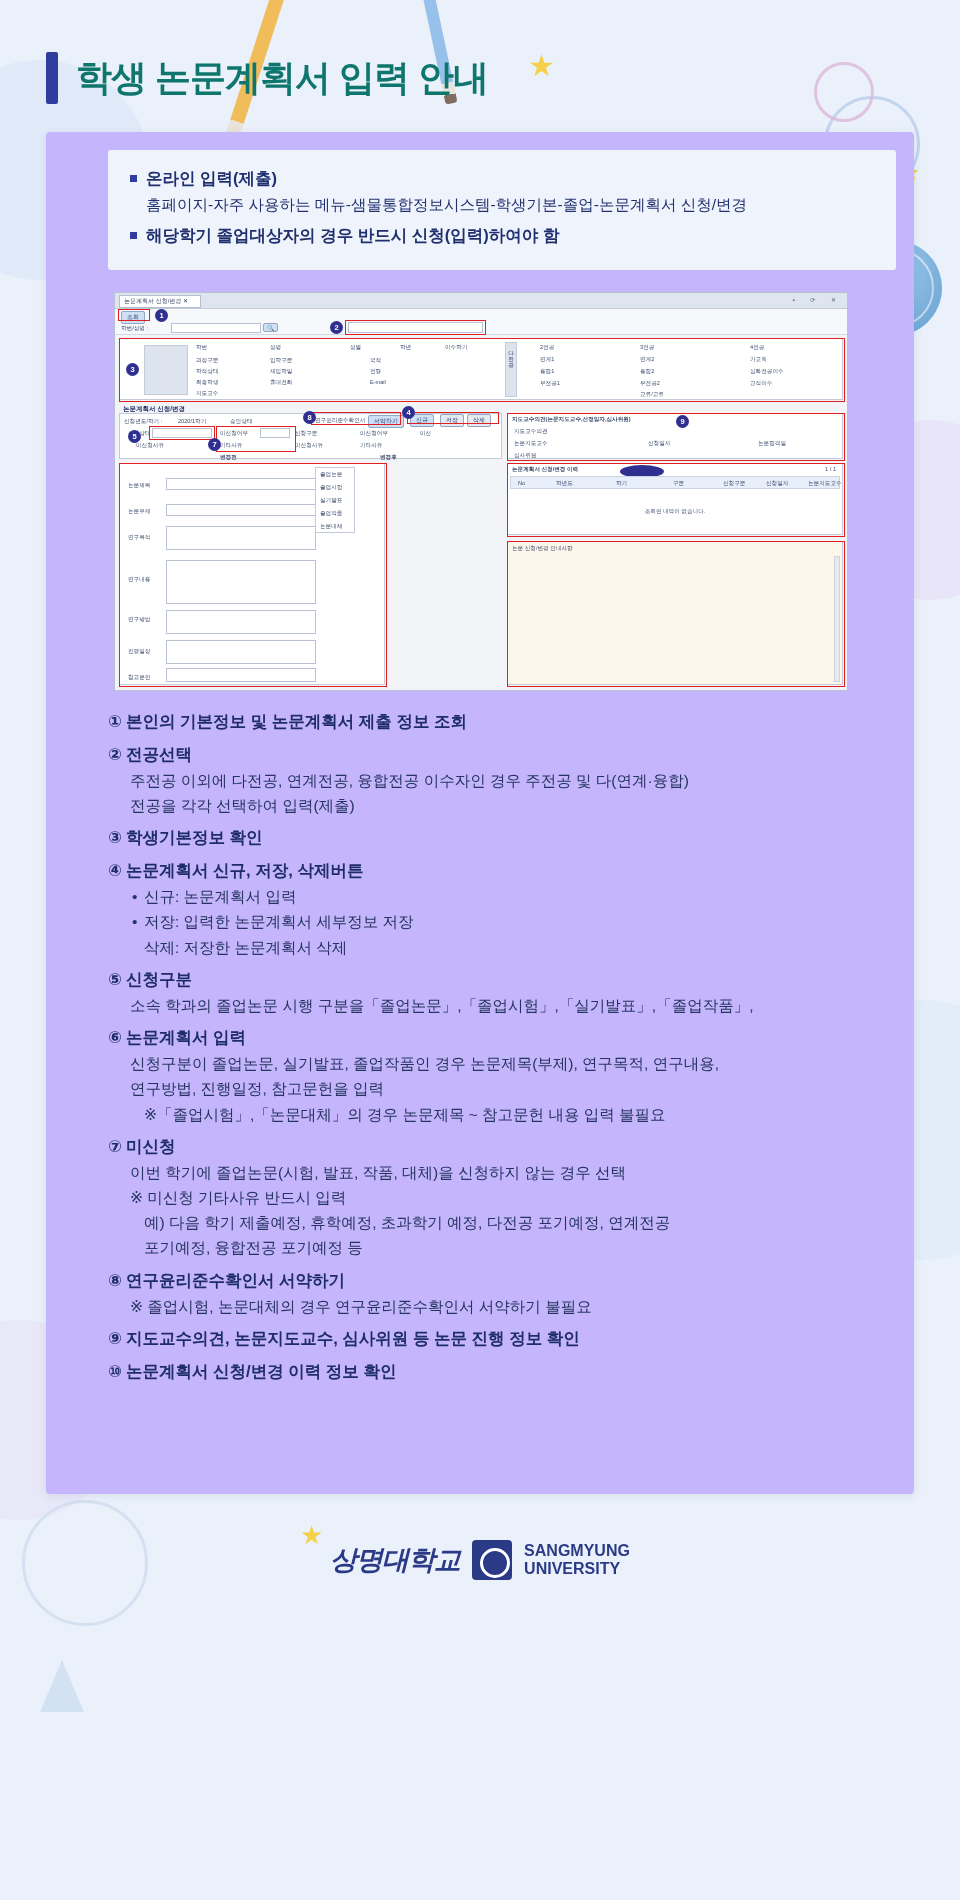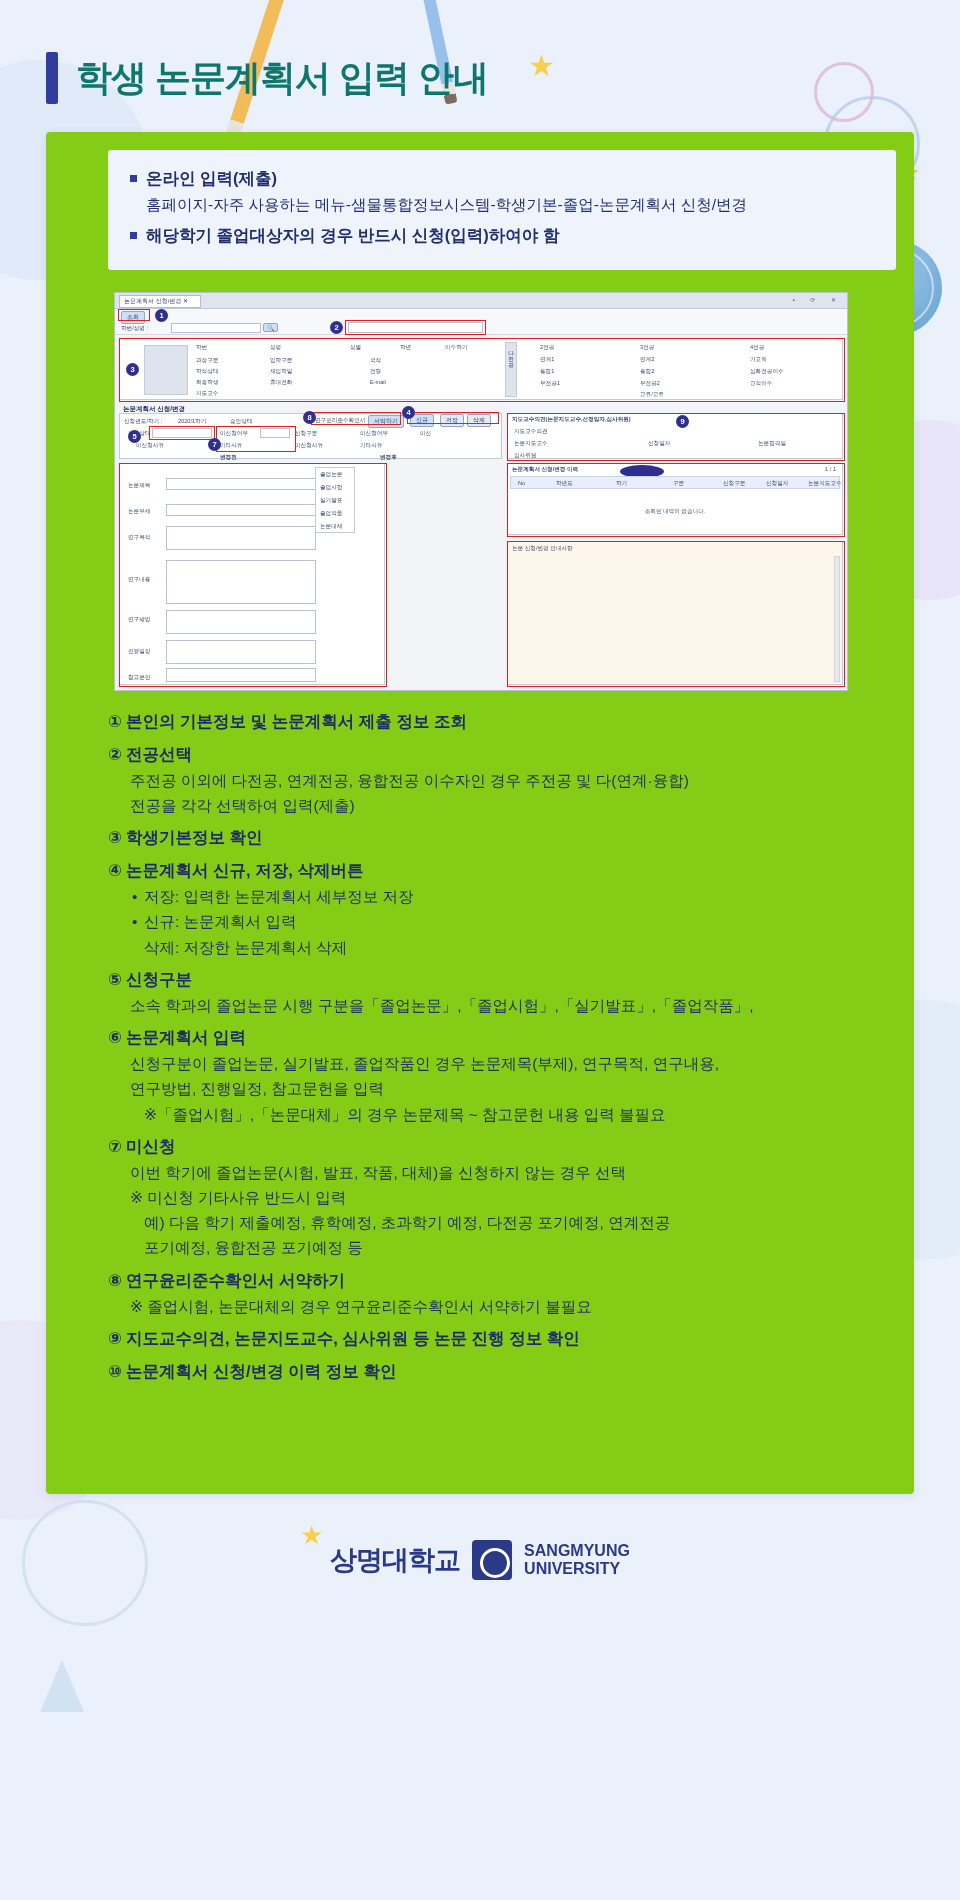--- a/index.html
+++ b/index.html
@@ -34,21 +34,21 @@
     background:radial-gradient(circle at 34% 30%, #9fd0f0, #4c8fc9);opacity:.85;}
   .globe:after{content:"";position:absolute;inset:8px;border-radius:50%;border:2px solid rgba(255,255,255,.55);}
   .flask{position:absolute;left:40px;top:1660px;width:0;height:0;border-left:22px solid transparent;border-right:22px solid transparent;border-bottom:52px solid #cfe0f2;opacity:.9;}
 
   
   .header{position:absolute;left:46px;top:52px;display:flex;align-items:center;gap:18px;}
   .header .bar{width:12px;height:52px;background:#2f3e9e;border-radius:2px;}
   .header h1{margin:0;font-size:36px;font-weight:bold;color:#0f766e;letter-spacing:-1px;}
 
   
-  .card{position:absolute;left:46px;top:132px;width:868px;height:1362px;background:#84cc16;border-radius:4px;
+  .card{position:absolute;left:46px;top:132px;width:868px;height:1362px;background:#c4b5fd;border-radius:4px;
         box-shadow:0 2px 10px rgba(40,60,110,.10);}
   
   .summary{position:absolute;left:62px;top:18px;width:744px;background:#eef3fc;border-radius:3px;padding:16px 22px;}
   .summary ul{margin:0;padding:0;list-style:none;}
   .summary li{position:relative;padding-left:16px;margin-bottom:6px;font-size:16.5px;font-weight:bold;color:#20306e;line-height:1.5;}
   .summary li:before{content:"";position:absolute;left:0;top:9px;width:7px;height:7px;background:#2f3e9e;}
   .summary .sub{font-weight:normal;font-size:15.5px;color:#23326f;padding-left:0;margin-top:2px;line-height:1.55;}
 
   
   .shot{position:absolute;left:68px;top:160px;width:732px;height:397px;background:#f2f4f8;border:1px solid #b9c2d2;}
@@ -71,21 +71,21 @@
   .item .h{font-size:16.5px;font-weight:bold;color:#1f2d66;line-height:1.45;}
   .item .h .cir{display:inline-block;width:18px;}
   .item p{margin:2px 0 0 22px;font-size:15.5px;color:#26345f;line-height:1.5;font-weight:normal;}
   .item p.ind2{margin-left:36px;}
   .item p.ind3{margin-left:36px;}
   .item p.bullet{position:relative;margin-left:36px;}
   .item p.bullet:before{content:"•";position:absolute;left:-12px;top:0;}
 
   
   .footer{position:absolute;left:0;right:0;top:1540px;display:flex;justify-content:center;align-items:center;gap:12px;}
-  .footer .ko{font-size:27px;font-weight:bold;color:#2b3a86;letter-spacing:-1px;}
+  .footer .ko{font-size:27px;font-weight:bold;color:#2b3a86;letter-spacing:-1px;font-style:italic;}
   .footer .mark{width:40px;height:40px;background:#2b3a86;border-radius:4px;position:relative;}
   .footer .mark:after{content:"";position:absolute;left:8px;top:8px;width:24px;height:24px;border:3px solid #fff;border-radius:50%;}
   .footer .en{font-size:16px;font-weight:bold;color:#2b3a86;line-height:1.15;}
 </style>
 </head>
 <body>
 
 <div class="bg-deco">
   <div class="blob b1"></div>
   <div class="blob b2"></div>
@@ -286,22 +286,22 @@
       <p>주전공 이외에 다전공, 연계전공, 융합전공 이수자인 경우 주전공 및 다(연계·융합)</p>
       <p>전공을 각각 선택하여 입력(제출)</p>
     </div>
 
     <div class="item">
       <div class="h"><span class="cir">③</span><span>학생기본정보 확인</span></div>
     </div>
 
     <div class="item">
       <div class="h"><span class="cir">④</span><span>논문계획서 신규, 저장, 삭제버튼</span></div>
+      <p class="bullet">신규: 논문계획서 입력</p>
       <p class="bullet">저장: 입력한 논문계획서 세부정보 저장</p>
-      <p class="bullet">신규: 논문계획서 입력</p>
       <p class="ind2">삭제: 저장한 논문계획서 삭제</p>
     </div>
 
     <div class="item">
       <div class="h"><span class="cir">⑤</span><span>신청구분</span></div>
       <p>소속 학과의 졸업논문 시행 구분을「졸업논문」,「졸업시험」,「실기발표」,「졸업작품」,</p>
     </div>
 
     <div class="item">
       <div class="h"><span class="cir">⑥</span><span>논문계획서 입력</span></div>

